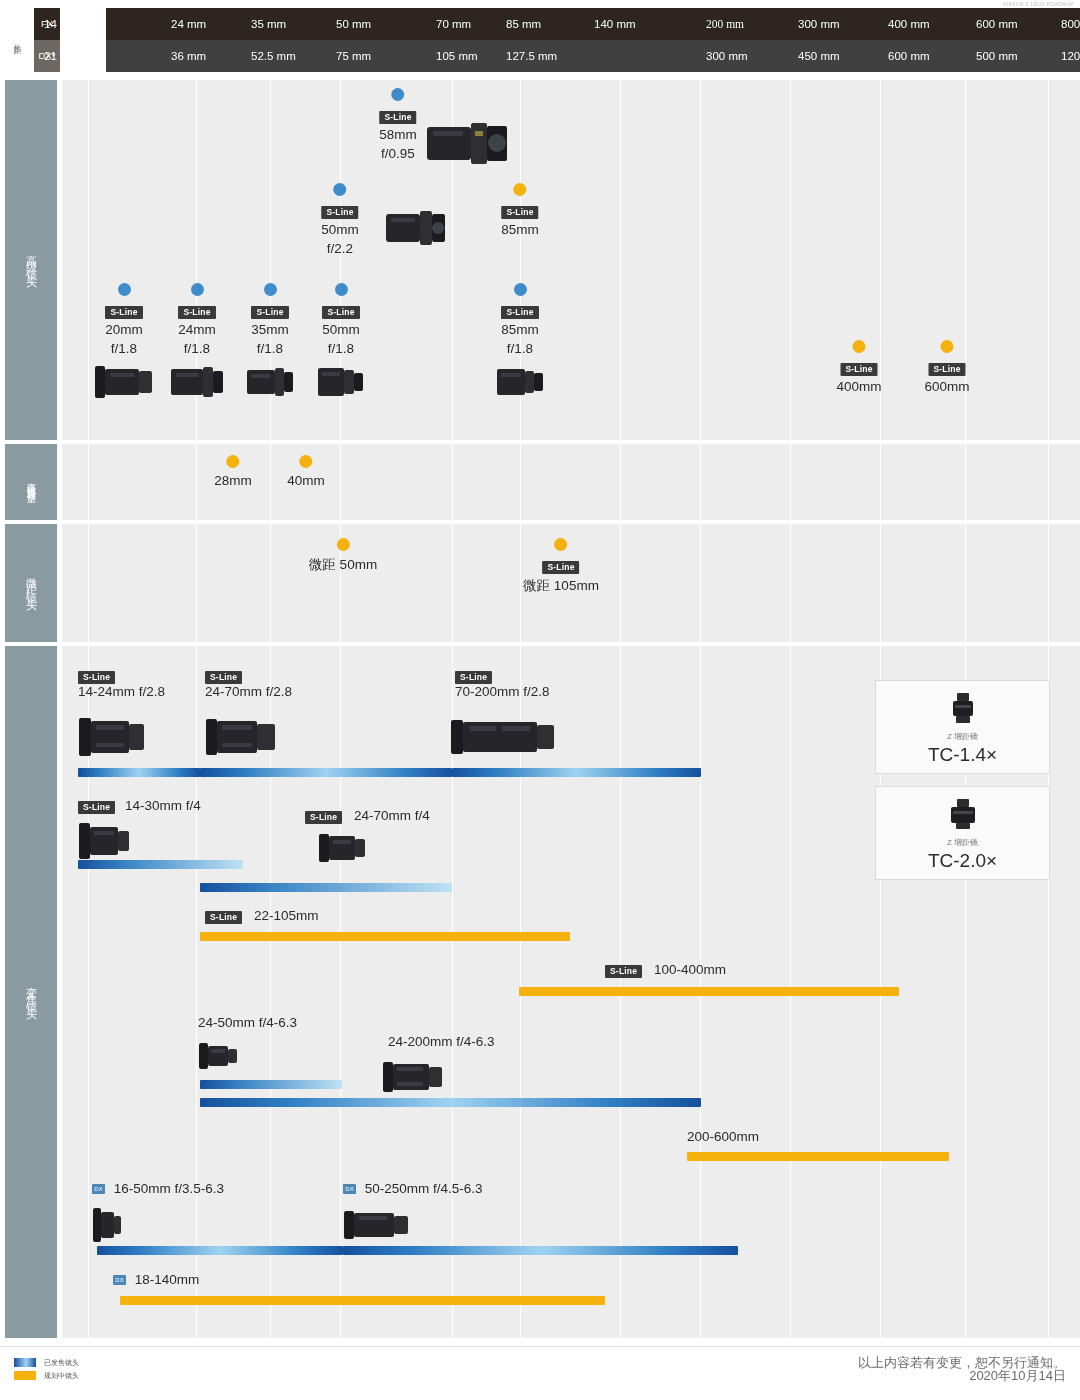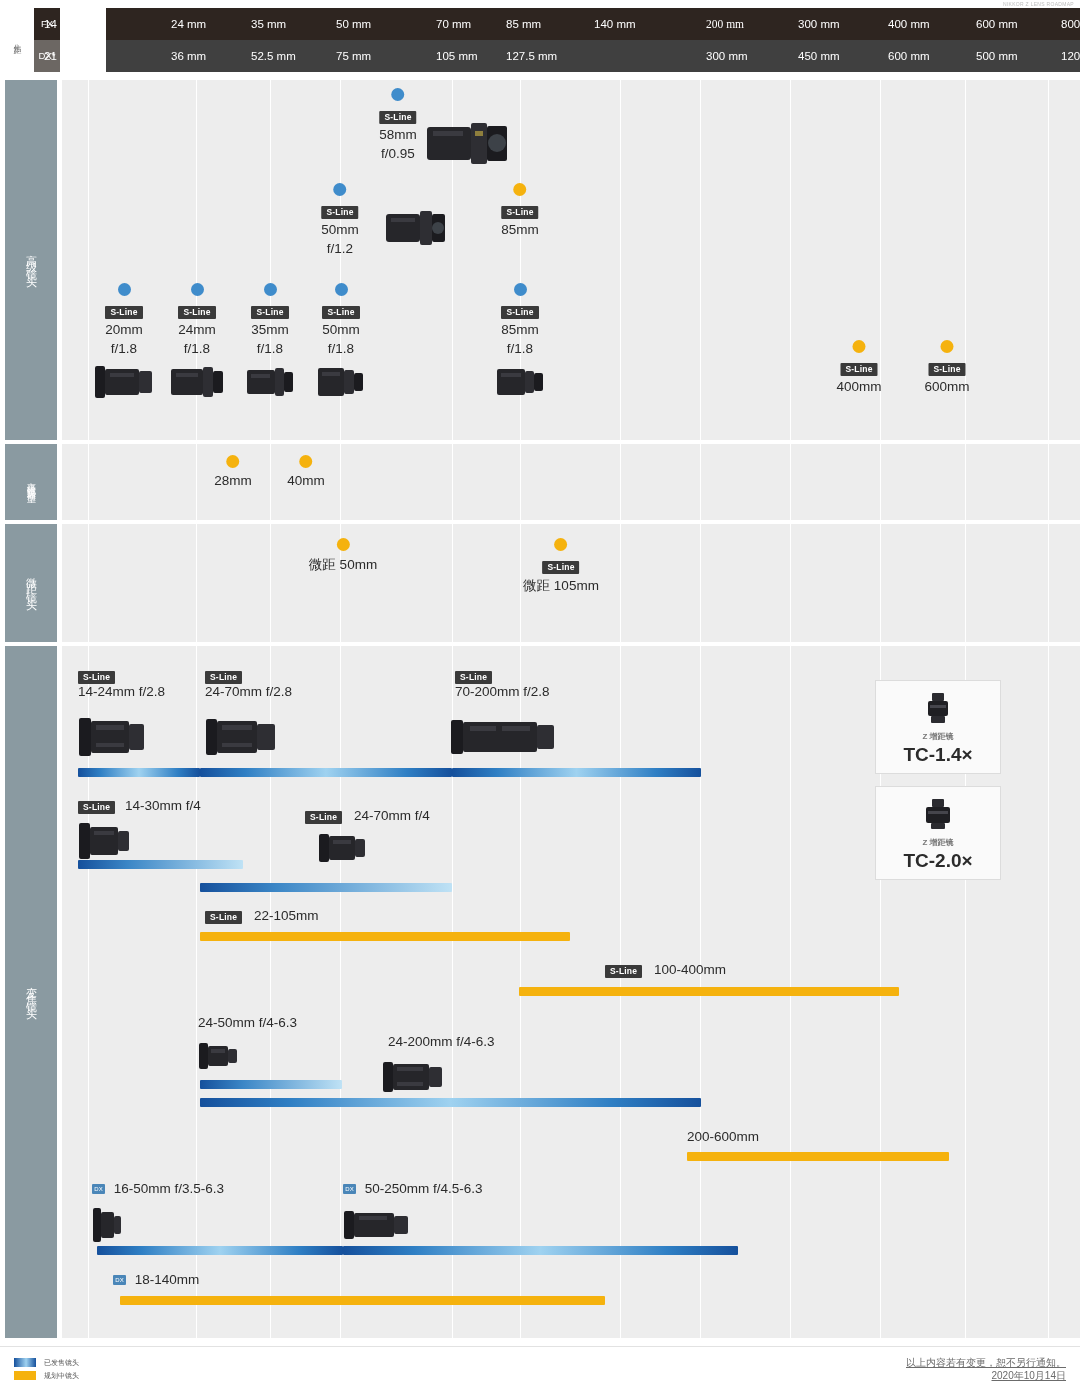--- a/index.html
+++ b/index.html
@@ -60,33 +60,33 @@
   .bar.blue{ background:linear-gradient(90deg,#15509c 0%,#2f7fc4 18%,#9fd2f0 50%,#2f7fc4 82%,#15509c 100%); }
   .bar.blue-fade{ background:linear-gradient(90deg,#15509c 0%,#3b86c6 30%,#bfe2f5 100%); }
   .bar.orange{ background:#f5b20e; }
   .dxbadge{ display:inline-block; width:13px; height:10px; background:#4a86b8;
     border-radius:1px; position:relative; vertical-align:-1px; }
   .dxbadge:after{ content:"DX"; position:absolute; left:0; right:0; top:0;
     font-size:6px; color:#fff; text-align:center; line-height:10px;
     font-family:"Liberation Sans",sans-serif; }
 
   
-  .tcbox{ position:absolute; width:126px; height:94px; border:1px solid #dcdcdc;
-    background:#fafafa; text-align:center;font-weight:bold; }
+  .tcbox{ position:absolute; width:175px; height:94px; border:1px solid #dcdcdc;
+    background:#fafafa; text-align:center; }
   .tcsub{ font-size:8px; color:#777; margin-top:2px; }
   .tcname{ font-size:19px; color:#2b2b2b; margin-top:2px; }
 
   
   .legend{ position:absolute; left:14px; top:1356px; font-size:7px; color:#555; }
   .legend-row{ display:flex; align-items:center; height:13px; }
   .legend-sw{ width:22px; height:9px; margin-right:8px; }
   .legend-sw.blue{ background:linear-gradient(90deg,#15509c,#9fd2f0 55%,#15509c); }
   .legend-sw.orange{ background:#f5b20e; }
   .foot-note{ position:absolute; right:14px; top:1356px; text-align:right;
-    font-size:10px; color:#6b6b6b; line-height:13px;text-decoration:underline; }
+    font-size:13px; color:#6b6b6b; line-height:13px; }
   .rule{ position:absolute; left:0; right:0; top:1346px; height:1px; background:#e2e2e2; }
 </style>
 </head>
 <body>
 
 <div class="corner-note">NIKKOR Z LENS ROADMAP</div>
 
 <div id="chart"></div>
 
 <div class="axis-title">焦距</div>
@@ -207,21 +207,21 @@
     <rect x="8" y="14" width="30" height="5" fill="#3a3a40"></rect>
     <circle cx="72" cy="26" r="9" fill="#3d4248"></circle>
     <rect x="50" y="14" width="8" height="5" fill="#8f7f3d"></rect>
   </svg>
 </div>
 
 <div class="marker" style="left:340px;top:183px">
   <div class="dot released"></div>
   <span class="sbadge">S-Line</span>
   <div class="mtext">50mm</div>
-  <div class="mtext">f/1.2</div>
+  <div class="mtext">f/2.2</div>
 </div>
 <div style="position:absolute;left:385px;top:205px">
   <svg width="62" height="46" viewBox="0 0 62 46">
     <rect x="1" y="9" width="34" height="28" rx="3" fill="#26262a"></rect>
     <rect x="35" y="6" width="12" height="34" rx="2" fill="#2e2e33"></rect>
     <rect x="47" y="9" width="13" height="28" rx="2" fill="#1b1b1f"></rect>
     <rect x="6" y="13" width="24" height="4" fill="#3a3a40"></rect>
     <circle cx="53" cy="23" r="6" fill="#3d4248"></circle>
   </svg>
 </div>

